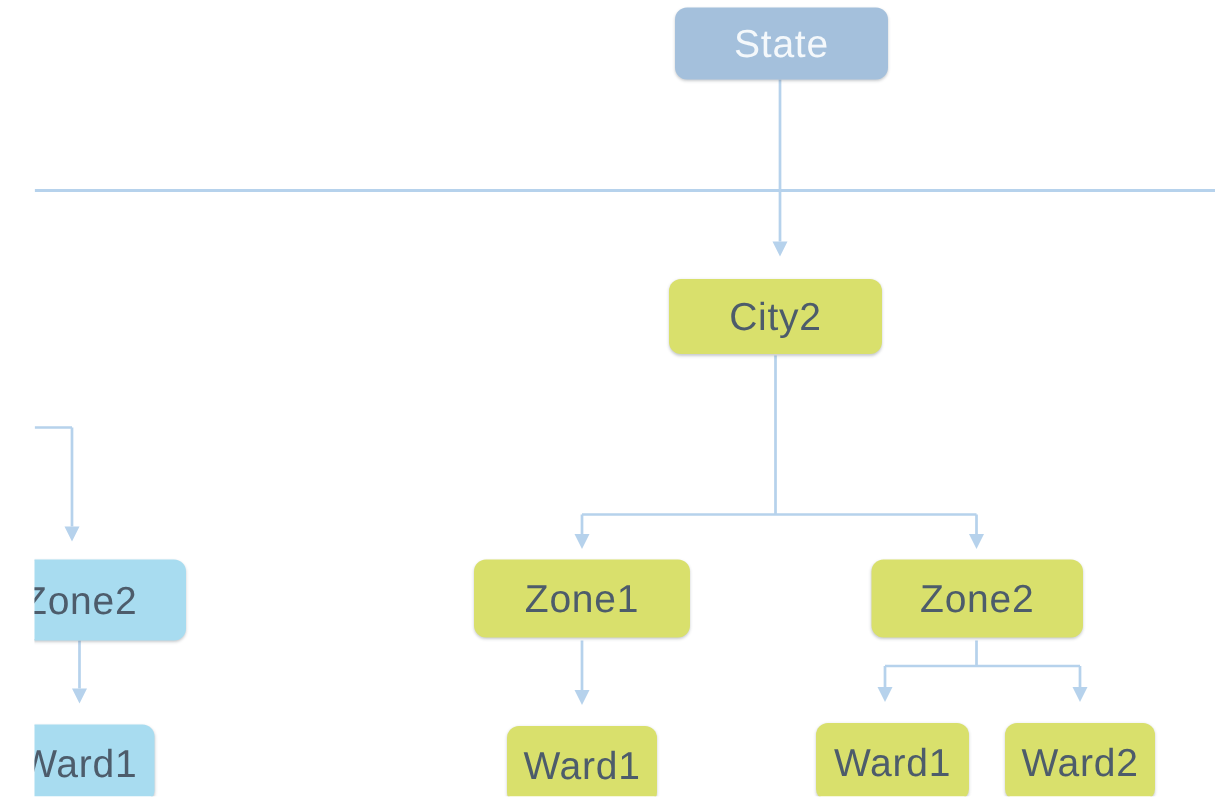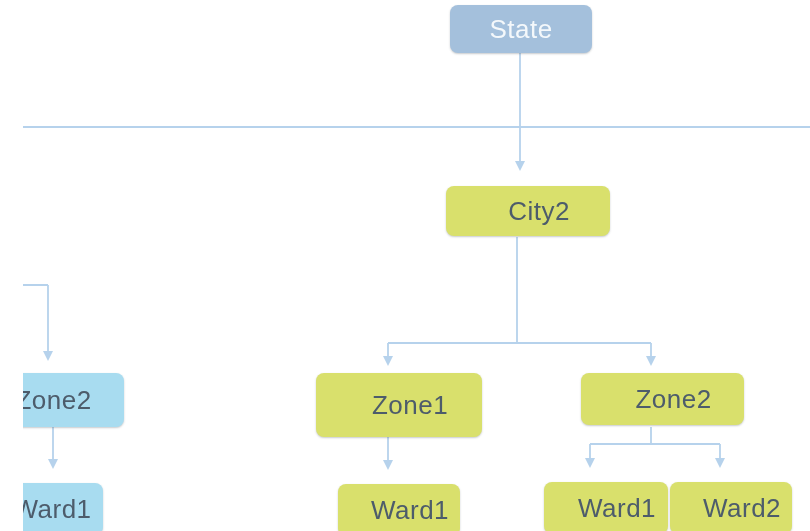--- a/index.html
+++ b/index.html
@@ -27,21 +27,21 @@
     position:absolute;
     display:flex;align-items:center;justify-content:center;
     border-radius:8px;
     font-size:26px;
     letter-spacing:0.5px;
     color:var(--text-dark);
     box-shadow:0 1px 2px rgba(70,80,90,0.30);
     user-select:none;
   }
   .node.state{background:var(--state-fill);color:var(--text-light);}
-  .node.green{background:var(--green-fill);padding-left:22px;}
+  .node.green{background:var(--green-fill);}
   .node.blue{background:var(--blue-fill);}
 </style>
 </head>
 <body>
 
 <div class="canvas">
 
   <svg class="connectors" width="810" height="531" viewBox="0 0 810 531" aria-hidden="true">
 
     <path d="M0,127 H810" stroke-width="2"></path>
@@ -68,21 +68,21 @@
   </svg>
 
   <div class="node state" style="left:427px;top:5px;width:142px;height:48px;">State</div>
 
   <div class="node green" style="left:423px;top:186px;width:142px;height:50px;">City2</div>
 
   <div class="node blue" style="left:-40px;top:373px;width:141px;height:54px;">Zone2</div>
 
   <div class="node blue" style="left:-21px;top:483px;width:101px;height:52px;">Ward1</div>
 
-  <div class="node green" style="left:293px;top:373px;width:144px;height:64px;">Zone1</div>
+  <div class="node green" style="left:293px;top:373px;width:144px;height:52px;">Zone1</div>
 
   <div class="node green" style="left:558px;top:373px;width:141px;height:52px;">Zone2</div>
 
   <div class="node green" style="left:315px;top:484px;width:100px;height:52px;">Ward1</div>
 
   <div class="node green" style="left:521px;top:482px;width:102px;height:52px;">Ward1</div>
 
   <div class="node green" style="left:647px;top:482px;width:100px;height:52px;">Ward2</div>
 
 </div>

